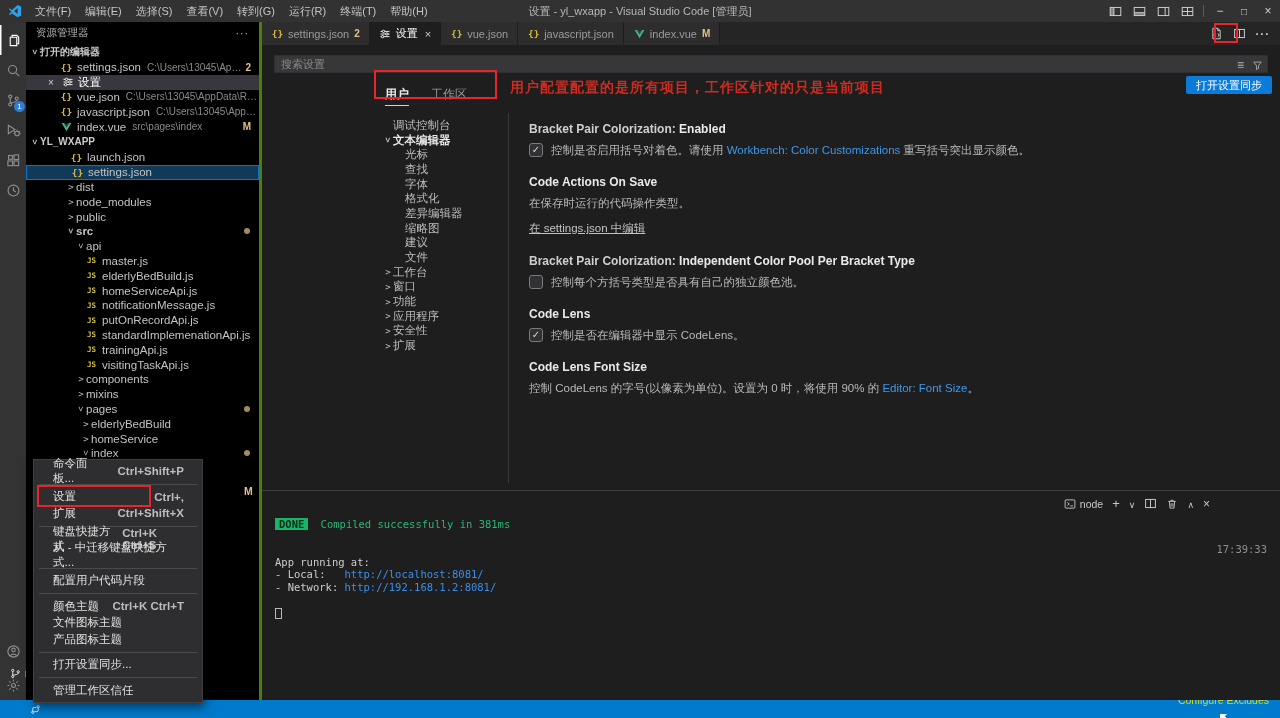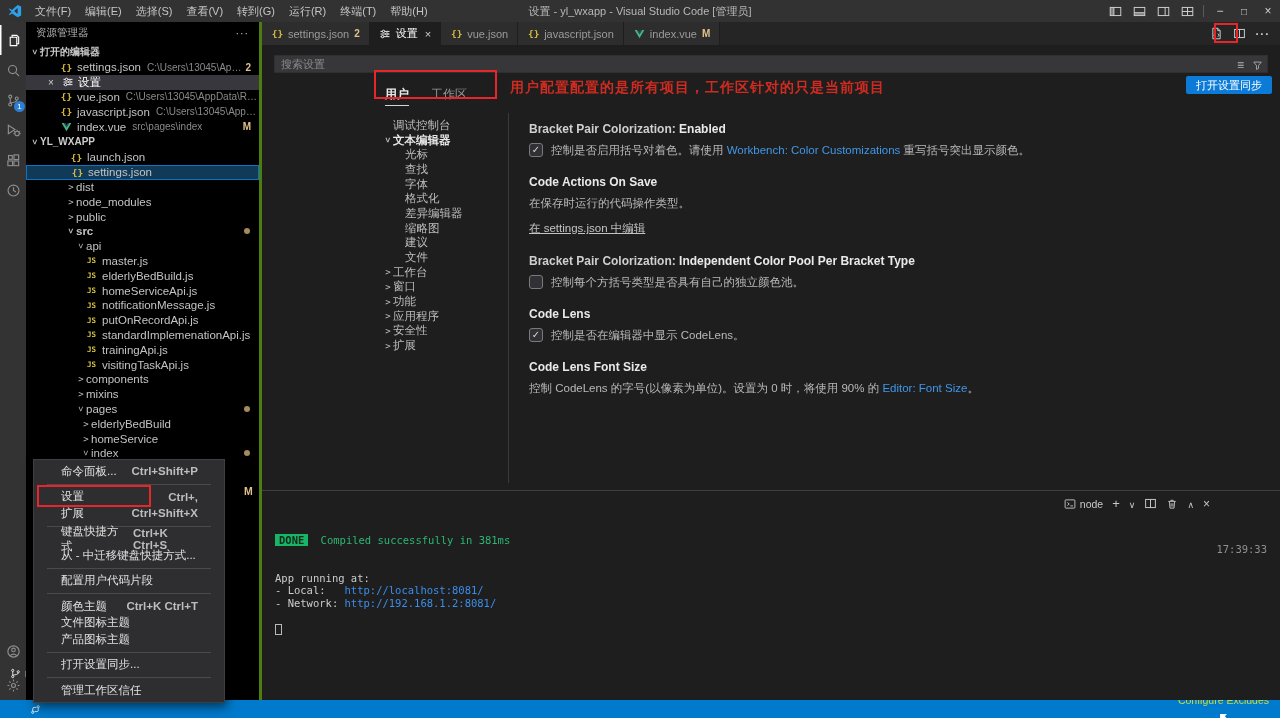--- a/index.html
+++ b/index.html
@@ -92,36 +92,36 @@
   
   .panel { height:210px; border-top:1px solid #3f3f40; position:relative; background:#1e1e1e; }
   .panel-tabs { height:23px; display:flex; align-items:center; gap:16px; padding-left:13px; font-size:10.5px; color:#9a9a9a; }
   .ptab { display:flex; align-items:center; gap:4px; padding:4px 0 3px 0; }
   .ptab.active { color:#e7e7e7; border-bottom:1px solid #e7e7e7; }
   .p-badge { background:#4d4d4d; color:#e0e0e0; border-radius:8px; min-width:13px; height:13px; font-size:9px;
              display:flex; align-items:center; justify-content:center; padding:0 3px; }
   .panel-actions { position:absolute; top:5px; right:70px; display:flex; align-items:center; gap:9px; color:#c8c8c8; font-size:11px; }
   .pa-node { display:flex; align-items:center; gap:4px; font-size:10.5px; }
   .timestamp { position:absolute; top:52px; right:13px; color:#8f8f8f; font-family:"DejaVu Sans Mono",monospace; font-size:10.5px; }
-  .term-body { position:absolute; left:13px; top:43px; font-family:"DejaVu Sans Mono",monospace; font-size:10.5px;
+  .term-body { position:absolute; left:13px; top:27px; font-family:"DejaVu Sans Mono",monospace; font-size:10.5px;
                line-height:12.6px; color:#cccccc; white-space:pre; }
   .t-green { color:#2bb673; }
   .t-link { color:#3b8eea; }
   .done-badge { background:#18b566; color:#10291b; padding:0 4px; margin-right:6px; font-weight:700; }
   .cursor-block { display:inline-block; width:7px; height:11px; border:1px solid #b9b9b9; vertical-align:middle; }
 
   
   .statusbar { height:18px; background:#007acc; display:flex; align-items:center; color:#ffffff; font-size:10.5px; padding:0 6px 0 5px; }
   .sb-group { display:flex; align-items:center;flex-direction:column; }
   .sb-item { display:flex; align-items:center; gap:4px; padding:0 5px; height:18px; }
   .sb-right { margin-left:auto; }
 
   
-  .ctx-menu { position:absolute; left:33px; top:459px; width:192px; background:#2e2e30; border:1px solid #3f3f41;
-              box-shadow:2px 4px 10px rgba(0,0,0,.55); padding:3px 12px; z-index:50; font-size:11.5px; }
+  .ctx-menu { position:absolute; left:33px; top:459px; width:170px; background:#2e2e30; border:1px solid #3f3f41;
+              box-shadow:2px 4px 10px rgba(0,0,0,.55); padding:3px 4px; z-index:50; font-size:11.5px; }
   .ctx-item { height:16.5px; display:flex; align-items:center; justify-content:space-between; padding:0 14px 0 15px; color:#e0e0e0; }
   .ctx-item .sc { color:#bdbdbd; margin-left:10px;font-weight:bold; }
   .ctx-sep { height:1px; background:#4a4a4a; margin:4px 1px; }
   .red-box { position:absolute; border:2px solid #e8252a; z-index:70; pointer-events:none; }
   .annotation { position:absolute; left:510px; top:79px; color:#cf2b21; font-size:14px; font-weight:700; z-index:40; letter-spacing:1px; }
 </style>
 </head>
 <body>
 
 <header class="titlebar">

